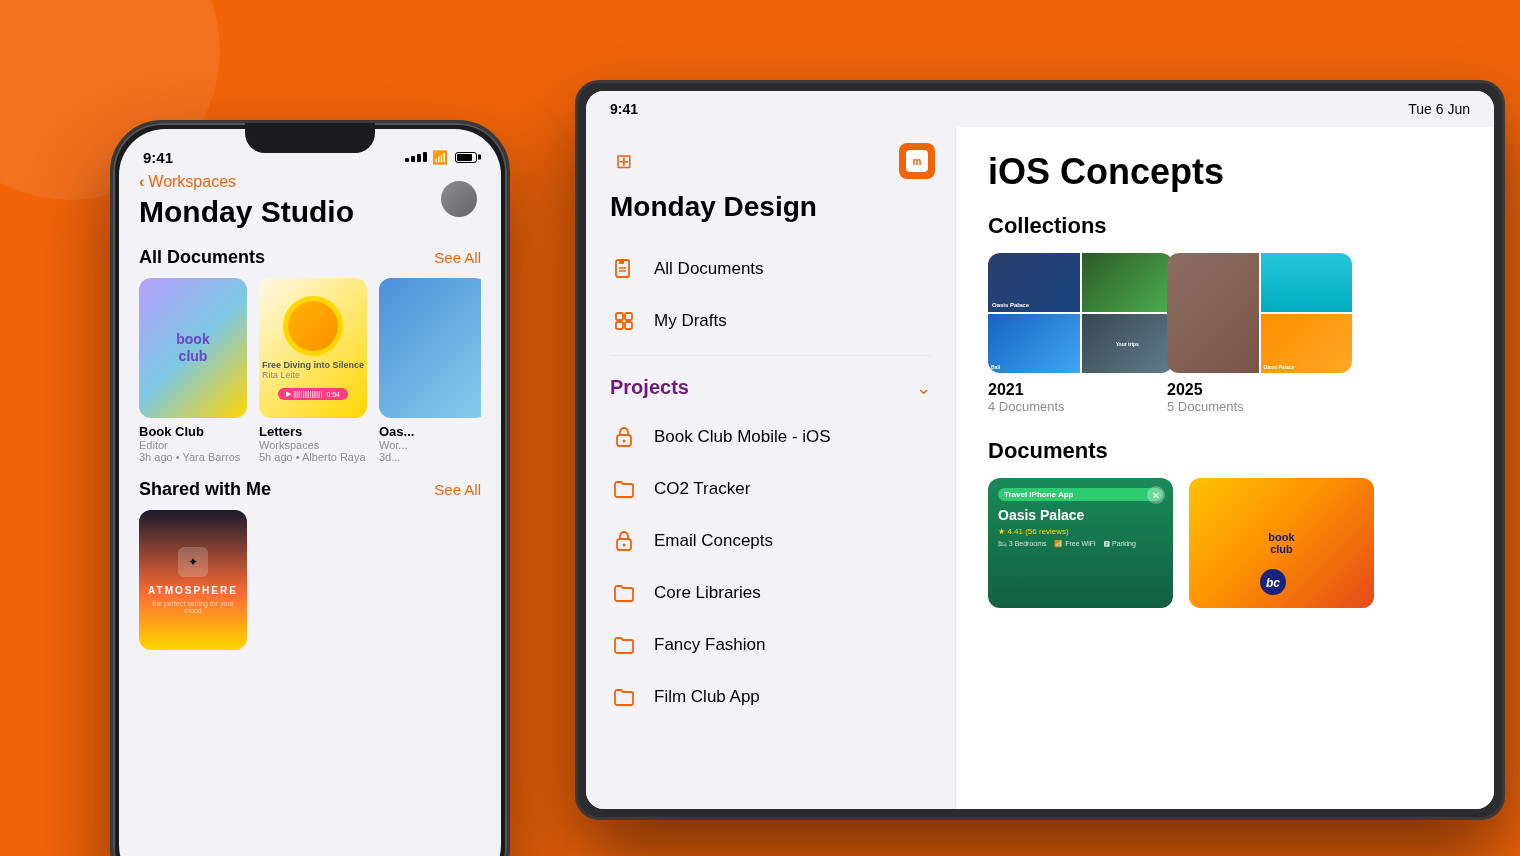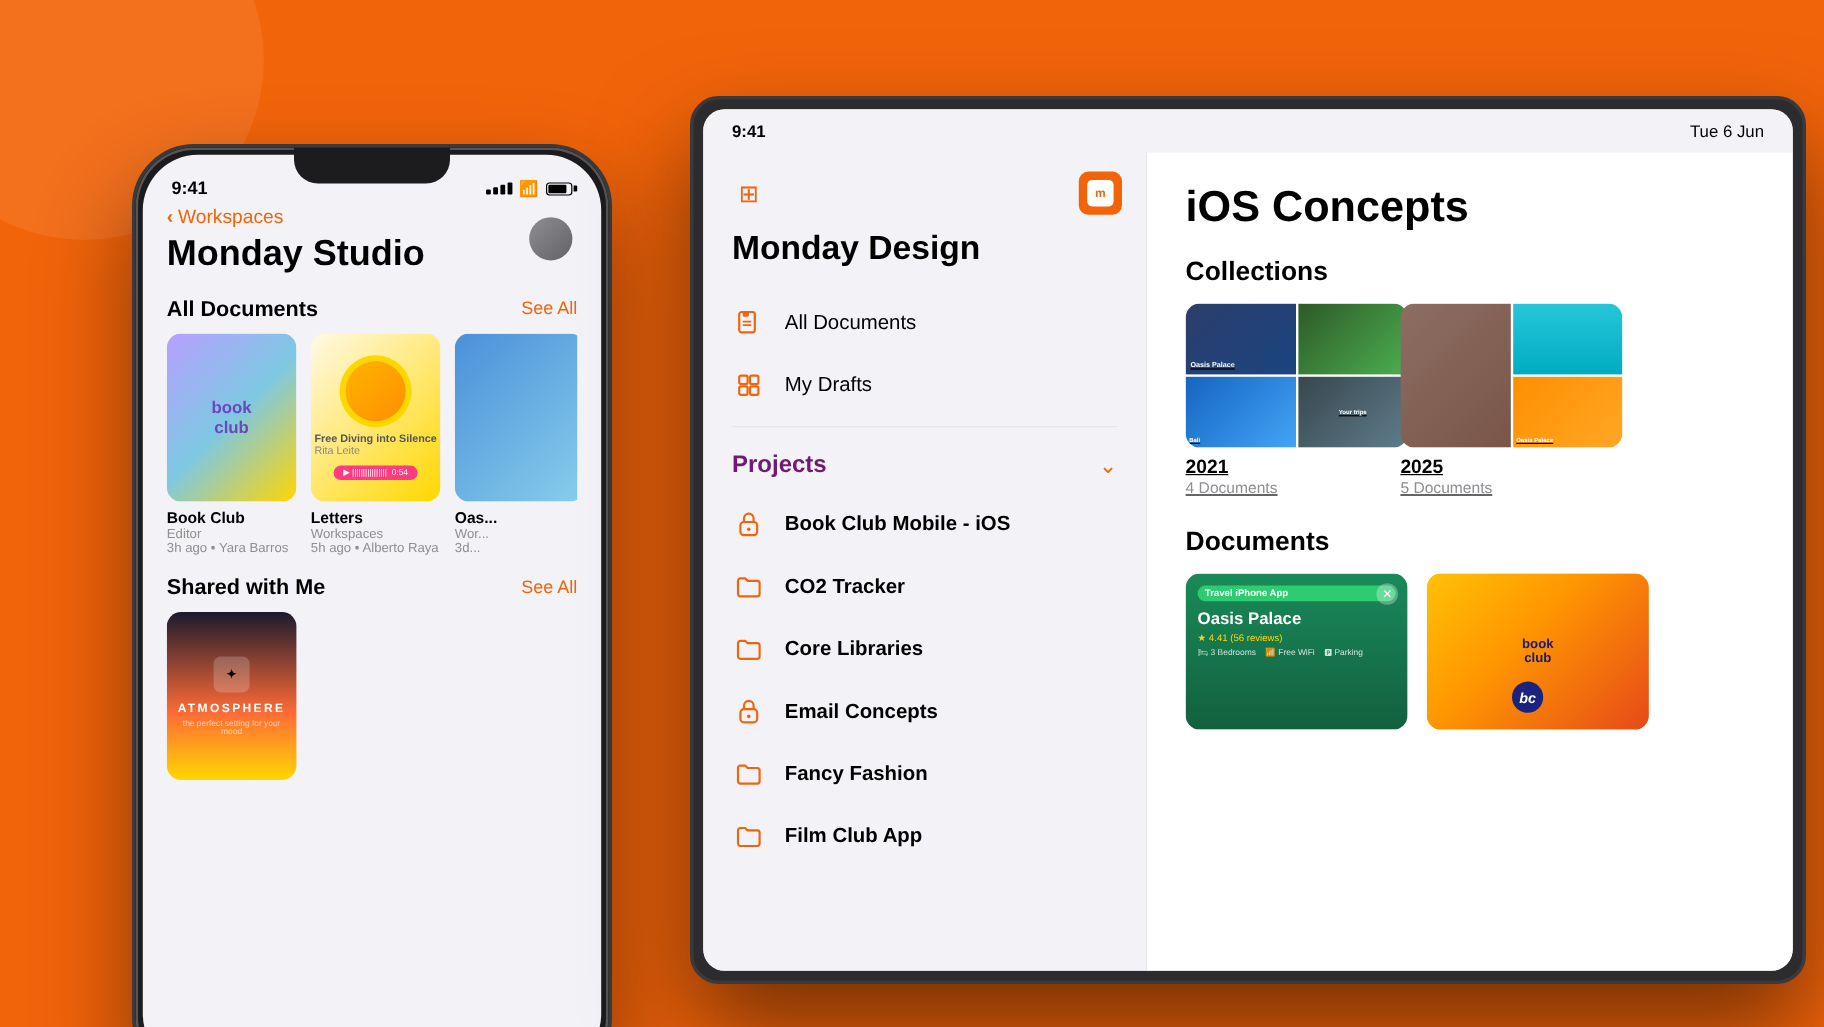--- a/index.html
+++ b/index.html
@@ -427,21 +427,21 @@
       width: 28px;
       height: 28px;
       display: flex;
       align-items: center;
       justify-content: center;
       color: #F2640A;
       font-size: 18px;
     }
     .project-label {
       font-size: 17px;
-      font-weight: 700;
+      font-weight: 400;
       color: #000;
     }
 
     
     .ipad-main {
       flex: 1;
       background: #FFFFFF;
       overflow: hidden;
       padding: 24px 32px;
     }
@@ -458,21 +458,20 @@
       margin-bottom: 14px;
     }
     .collections-grid {
       display: flex;
       gap: 16px;
       margin-bottom: 24px;
     }
     .collection-card {
       width: 163px;
       cursor: pointer;
-      text-decoration: underline;
     }
     .collection-thumb {
       width: 185px;
       height: 120px;
       border-radius: 12px;
       overflow: hidden;
       margin-bottom: 8px;
     }
     .thumb-2021 {
       display: grid;
@@ -788,36 +787,36 @@
             <div class="project-icon">
               <svg width="22" height="20" viewBox="0 0 22 20" fill="none">
                 <path d="M2 5a2 2 0 012-2h4l2 2h8a2 2 0 012 2v9a2 2 0 01-2 2H4a2 2 0 01-2-2V5z" stroke="#F2640A" stroke-width="1.8" fill="none"></path>
               </svg>
             </div>
             <span class="project-label">CO2 Tracker</span>
           </div>
 
           <div class="project-item">
             <div class="project-icon">
-              <svg width="22" height="20" viewBox="0 0 22 20" fill="none">
-                <path d="M2 5a2 2 0 012-2h4l2 2h8a2 2 0 012 2v9a2 2 0 01-2 2H4a2 2 0 01-2-2V5z" stroke="#F2640A" stroke-width="1.8" fill="none"></path>
-              </svg>
-            </div>
-            <span class="project-label">Core Libraries</span>
-          </div>
-
-          <div class="project-item">
-            <div class="project-icon">
               <svg width="20" height="22" viewBox="0 0 20 22" fill="none">
                 <rect x="3" y="9" width="14" height="11" rx="3" stroke="#F2640A" stroke-width="1.8" fill="none"></rect>
                 <path d="M6 9V6a4 4 0 018 0v3" stroke="#F2640A" stroke-width="1.8" fill="none"></path>
                 <circle cx="10" cy="15" r="1.5" fill="#F2640A"></circle>
               </svg>
             </div>
             <span class="project-label">Email Concepts</span>
+          </div>
+
+          <div class="project-item">
+            <div class="project-icon">
+              <svg width="22" height="20" viewBox="0 0 22 20" fill="none">
+                <path d="M2 5a2 2 0 012-2h4l2 2h8a2 2 0 012 2v9a2 2 0 01-2 2H4a2 2 0 01-2-2V5z" stroke="#F2640A" stroke-width="1.8" fill="none"></path>
+              </svg>
+            </div>
+            <span class="project-label">Core Libraries</span>
           </div>
 
           <div class="project-item">
             <div class="project-icon">
               <svg width="22" height="20" viewBox="0 0 22 20" fill="none">
                 <path d="M2 5a2 2 0 012-2h4l2 2h8a2 2 0 012 2v9a2 2 0 01-2 2H4a2 2 0 01-2-2V5z" stroke="#F2640A" stroke-width="1.8" fill="none"></path>
               </svg>
             </div>
             <span class="project-label">Fancy Fashion</span>
           </div>

